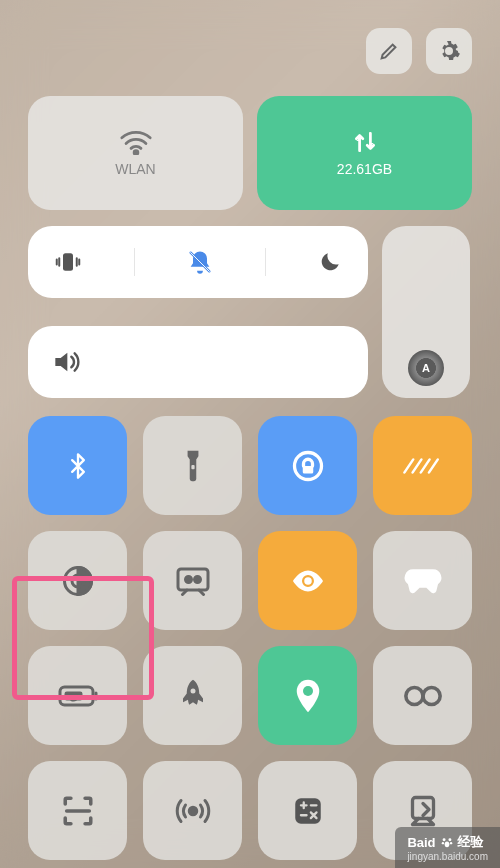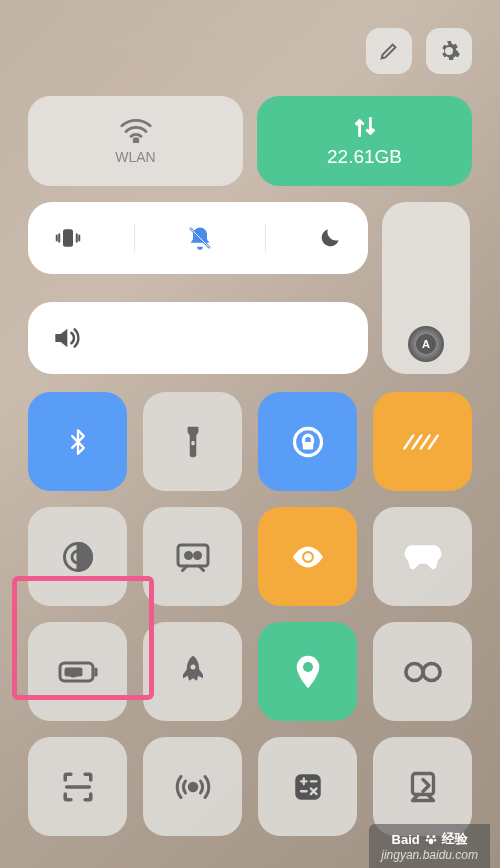--- a/index.html
+++ b/index.html
@@ -37,36 +37,36 @@
       align-items: center;
       justify-content: center;
     }
     .conn-row {
       display: flex;
       gap: 14px;
       margin-bottom: 16px;
     }
     .conn-tile {
       flex: 1;
-      height: 90px;
+      height: 114px;
       border-radius: 22px;
       display: flex;
       flex-direction: column;
       align-items: center;
       justify-content: center;
       gap: 6px;
     }
     .tile-grey { background: rgba(228, 226, 222, 0.92); }
     .tile-green { background: #4ec795; }
     .tile-label {
       font-size: 14px;
       color: #888;
       font-weight: 500;
     }
-    .tile-green .tile-label { color: #fff; font-size: 19px; }
+    .tile-green .tile-label { color: #fff; font-size: 14px; }
     .tile-airplane .tile-label { color: #888; }
     .toggle-card {
       background: #fff;
       border-radius: 24px;
       height: 72px;
       width: 340px;
       display: flex;
       align-items: center;
       justify-content: space-around;
       margin-bottom: 14px;
@@ -134,32 +134,32 @@
       border: 5px solid #f15a8c;
       border-radius: 6px;
       left: 12px;
       top: 576px;
       width: 142px;
       height: 124px;
     }
     .watermark {
       position: absolute;
       bottom: 0;
-      right: 10px;
+      right: 0;
       background: rgba(80, 80, 80, 0.6);
       padding: 6px 12px;
       font-size: 13px;
       color: #fff;
       display:flex;
       flex-direction:column;
-      align-items:center;
+      align-items:flex-start;
       border-top-left-radius: 6px;
     }
     .watermark .main { font-weight: 600; display:flex; align-items:center; gap:4px;}
-    .watermark .sub { font-size: 12px; color: #ddd; font-style: italic; }
+    .watermark .sub { font-size: 10px; color: #ddd; }
     svg { display: block; }
   </style>
 </head>
 <body>
 
 <div class="blur-bg"></div>
 <div class="content">
 
   <div class="top-row">
     <div class="top-btn">

